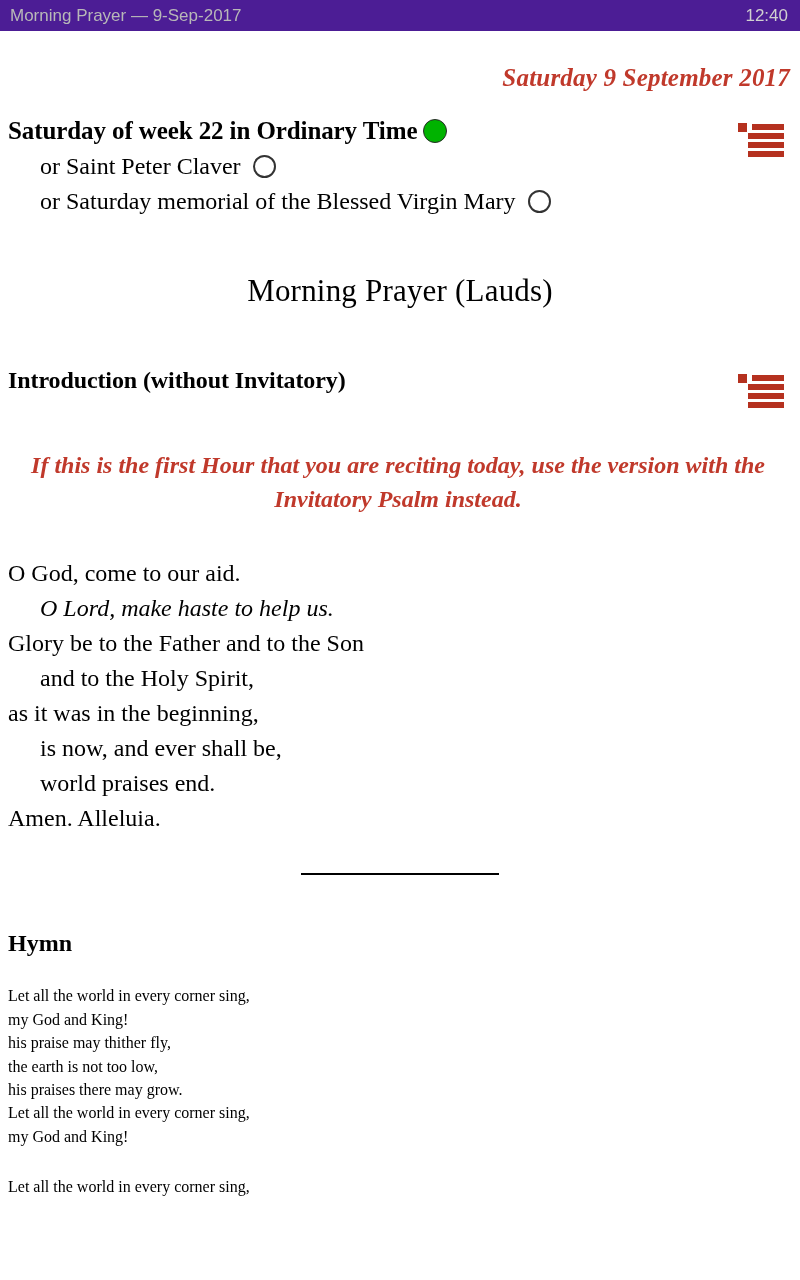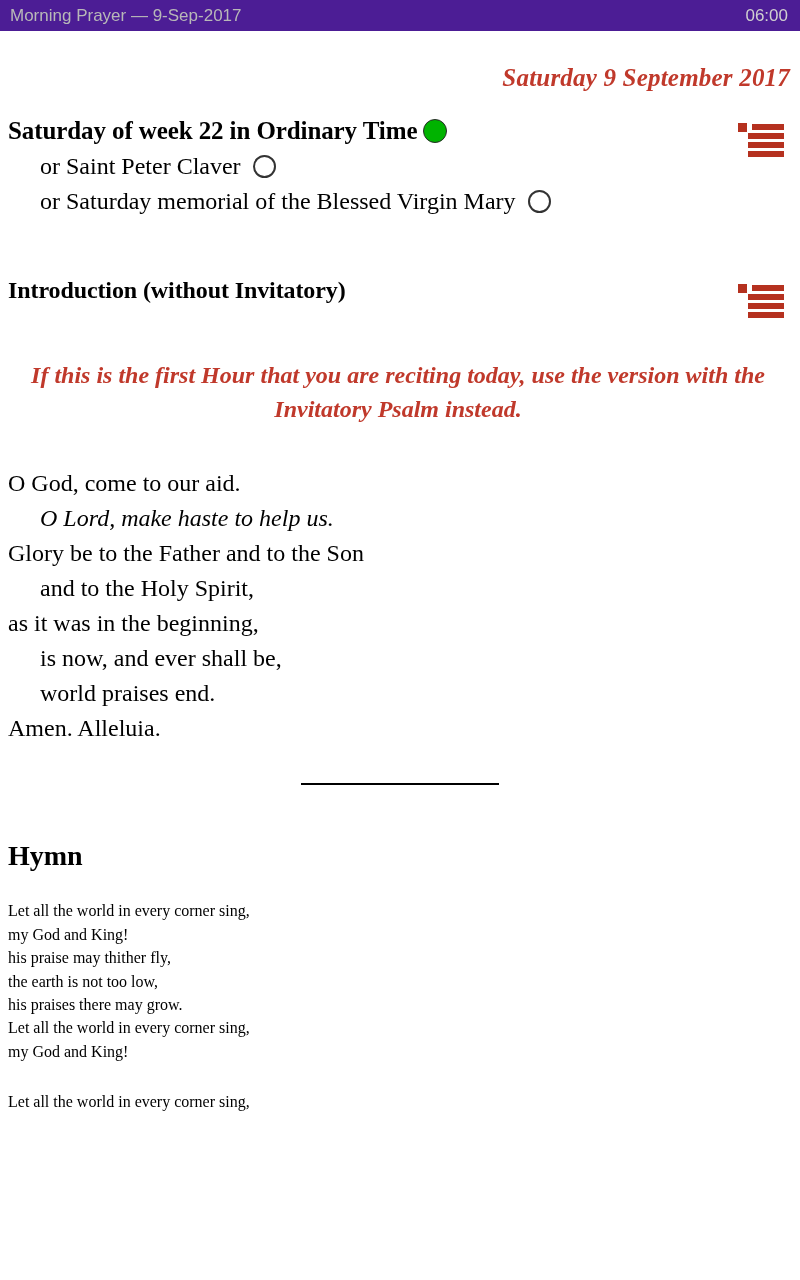--- a/index.html
+++ b/index.html
@@ -180,36 +180,36 @@
     margin: 37px auto 0 auto;
   }
 
   
   .hymn-head {
     margin-top: 55px;
   }
   .hymn-head h2 {
     margin: 0;
     font-weight: bold;
-    font-size: 28px;
+    font-size: 24px;
     font-stretch: condensed;
   }
   .stanza {
     margin-top: 27px;
     font-size: 16px;
     line-height: 1.46;
   }
   .stanza .v { white-space: pre; }
 </style>
 </head>
 <body>
 
 <div class="statusbar">
   <div class="statusbar-title">Morning Prayer — 9-Sep-2017</div>
-  <div class="statusbar-clock">06:00</div>
+  <div class="statusbar-clock">12:40</div>
 </div>
 
 <div class="page">
 
   <div class="date-line">Saturday 9 September 2017</div>
 
   <div class="office-block">
 
     <div class="menu-icon" id="menu-icon-office">
       <span class="sq"></span>
@@ -225,20 +225,21 @@
 
     <div class="office-alt">
       <span>or Saint Peter Claver</span> <span class="dot dot-empty"></span>
     </div>
 
     <div class="office-alt">
       <span>or Saturday memorial of the Blessed Virgin Mary</span> <span class="dot dot-empty"></span>
     </div>
   </div>
 
+  <div class="hour-title">Morning Prayer (Lauds)</div>
 
   <div class="section-head">
     <h2>Introduction (without Invitatory)</h2>
     <div class="menu-icon" id="menu-icon-intro">
       <span class="sq"></span>
       <span class="bar"></span>
       <span class="bar"></span>
       <span class="bar"></span>
       <span class="bar"></span>
     </div>

